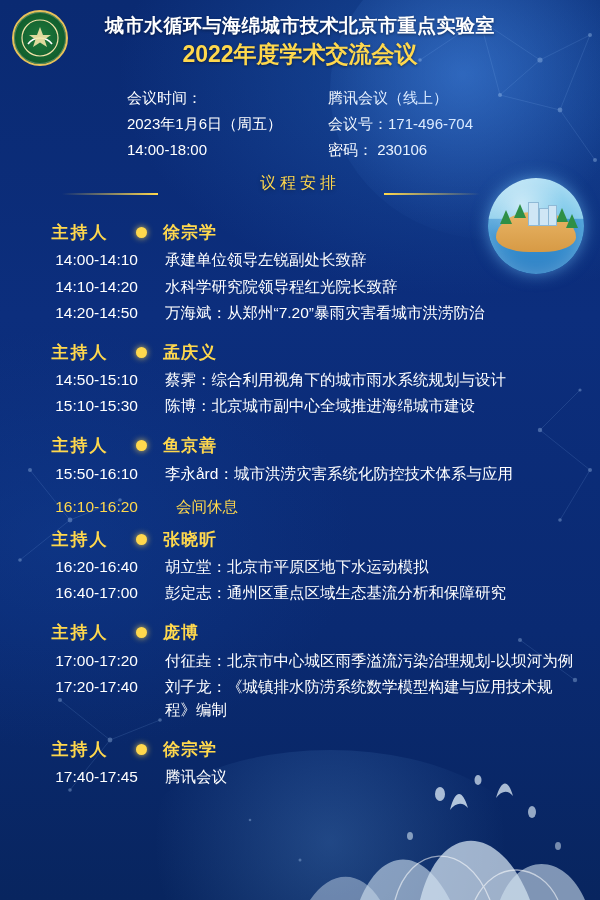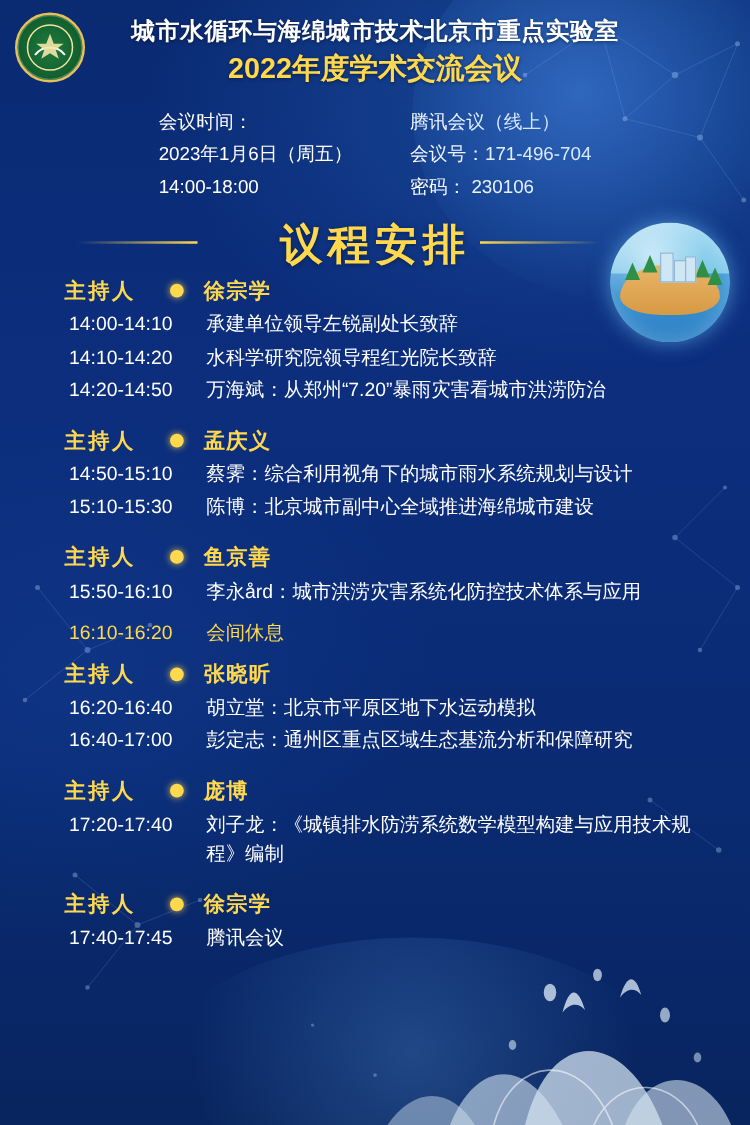--- a/index.html
+++ b/index.html
@@ -107,22 +107,22 @@
   
   .agenda-head-wrap {
     position: relative;
     margin-top: 10px;
     text-align: center;
     height: 40px;
   }
   .agenda-title {
     display: inline-block;
     color: #ffd84d;
-    font-size: 34px;
-    font-weight: bold;
+    font-size: 16px;
+    font-weight: normal;
     letter-spacing: 4px;
     text-shadow: 0 1px 4px rgba(0,0,0,0.4);
   }
   .rule-left, .rule-right {
     position: absolute;
     top: 20px;
     height: 2px;
     width: 96px;
     background: linear-gradient(90deg, rgba(255,216,77,0), #ffd84d);
   }
@@ -224,21 +224,21 @@
     padding-left: 2px;
     flex: none;
     line-height: 1.5;
   }
   .desc {
     font-size: 15.5px;
     color: #ffffff;
     line-height: 1.5;
     padding-left: 27px;
   }
-  .break-row { margin: 7px 0 4px 0; }
+  .break-row { margin: 7px 0 4px 0; gap: 11px; }
   .break-row .time { color: #ffd84d; }
   .break-row .desc { color: #ffd84d; padding-left: 27px; }
   .group-gap { height: 9px; }
 
   
   .splash {
     position: absolute;
     right: 0;
     bottom: 0;
     width: 300px;
@@ -413,20 +413,24 @@
     </div>
     <div class="group-gap"></div>
 
     <div class="group">
       <div class="host-row">
         <span class="host-label">主持人</span>
         <span class="dot"></span>
         <span class="host-name">庞博</span>
       </div>
       <div class="item-row">
+        <span class="time">17:00-17:20</span>
+        <span class="desc">付征垚：北京市中心城区雨季溢流污染治理规划-以坝河为例</span>
+      </div>
+      <div class="item-row">
         <span class="time">17:20-17:40</span>
         <span class="desc">刘子龙：《城镇排水防涝系统数学模型构建与应用技术规程》编制</span>
       </div>
     </div>
     <div class="group-gap"></div>
 
     <div class="group">
       <div class="host-row">
         <span class="host-label">主持人</span>
         <span class="dot"></span>

